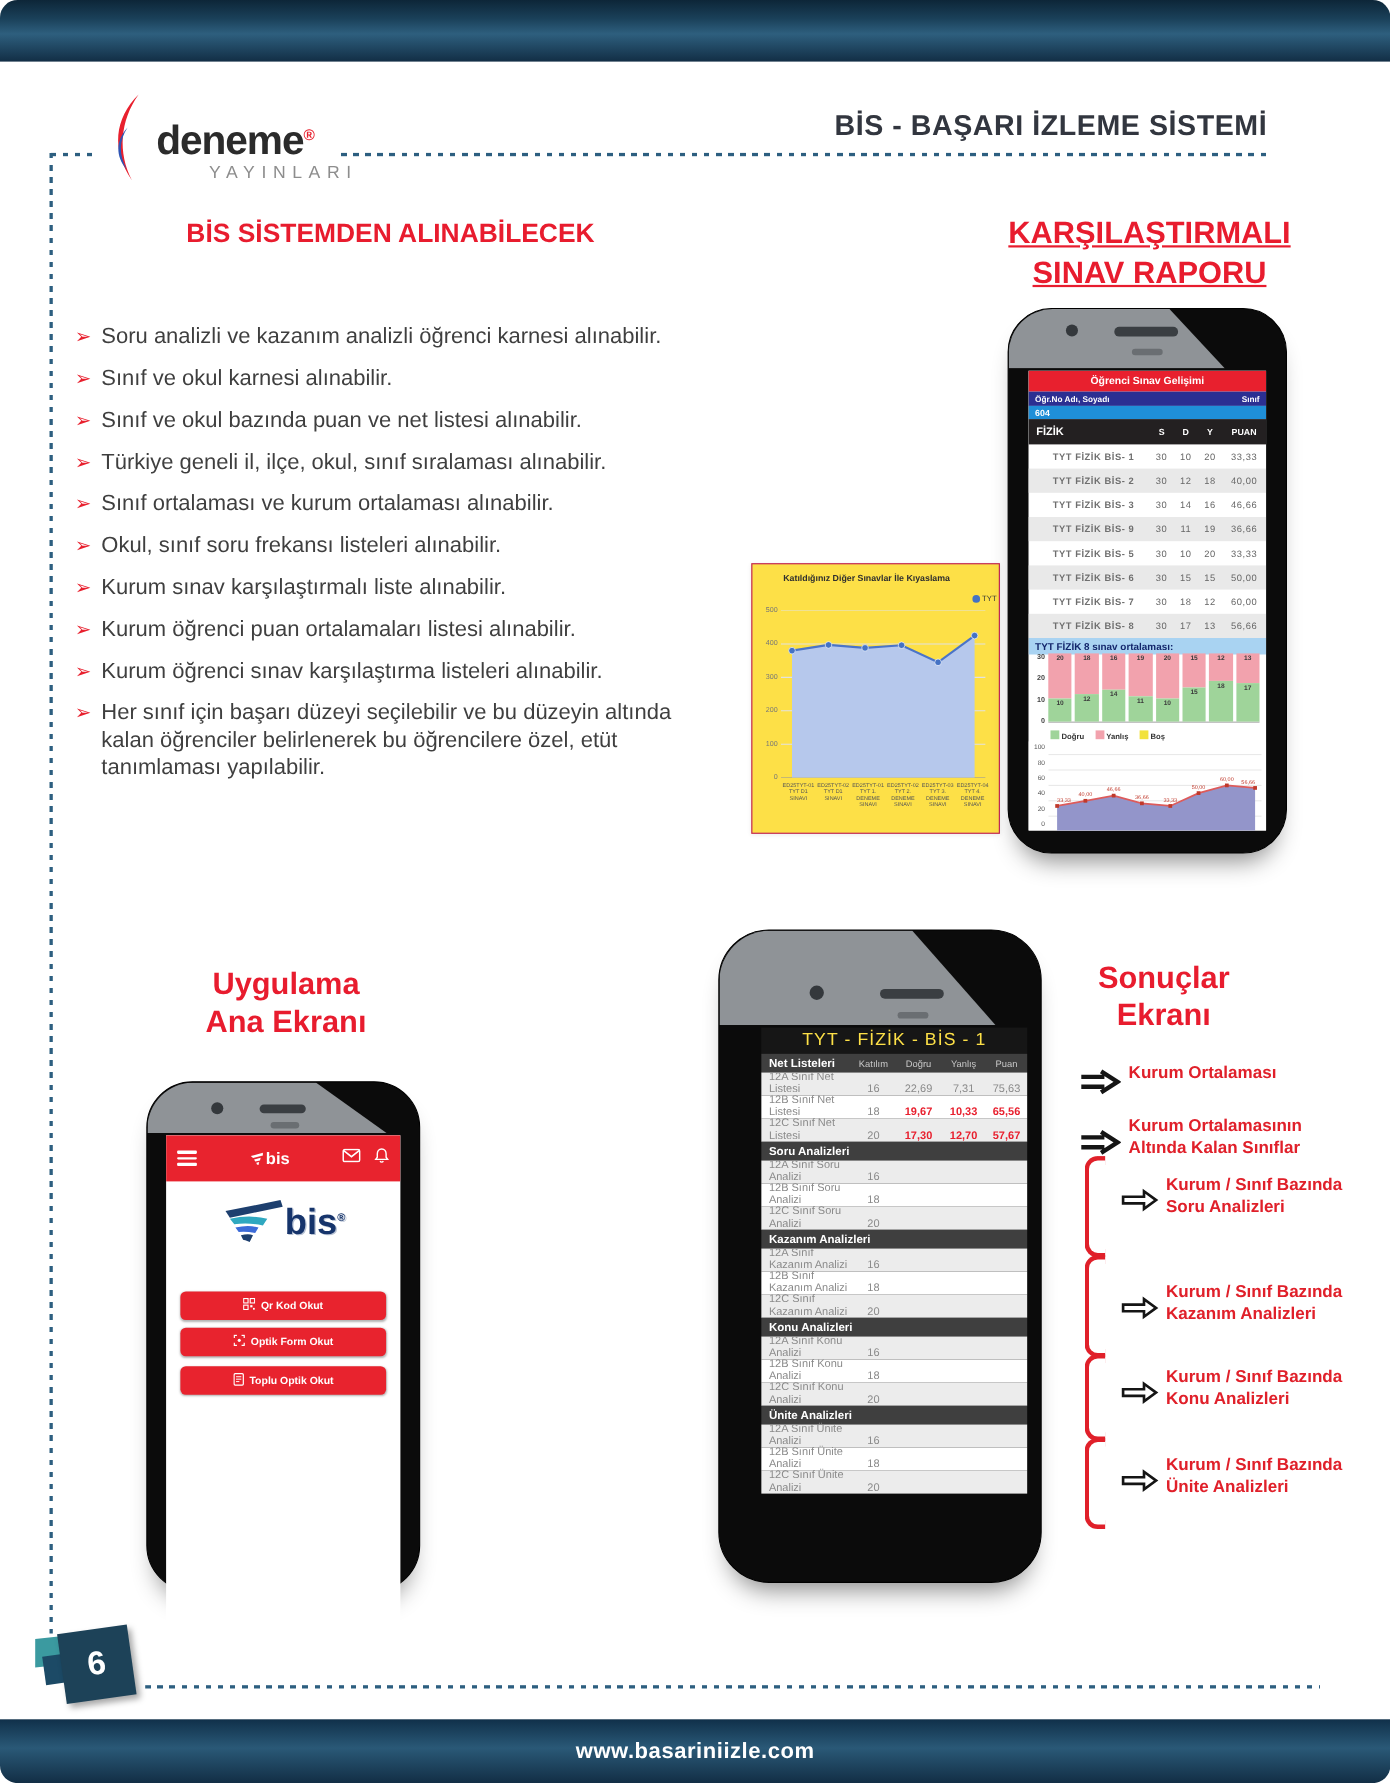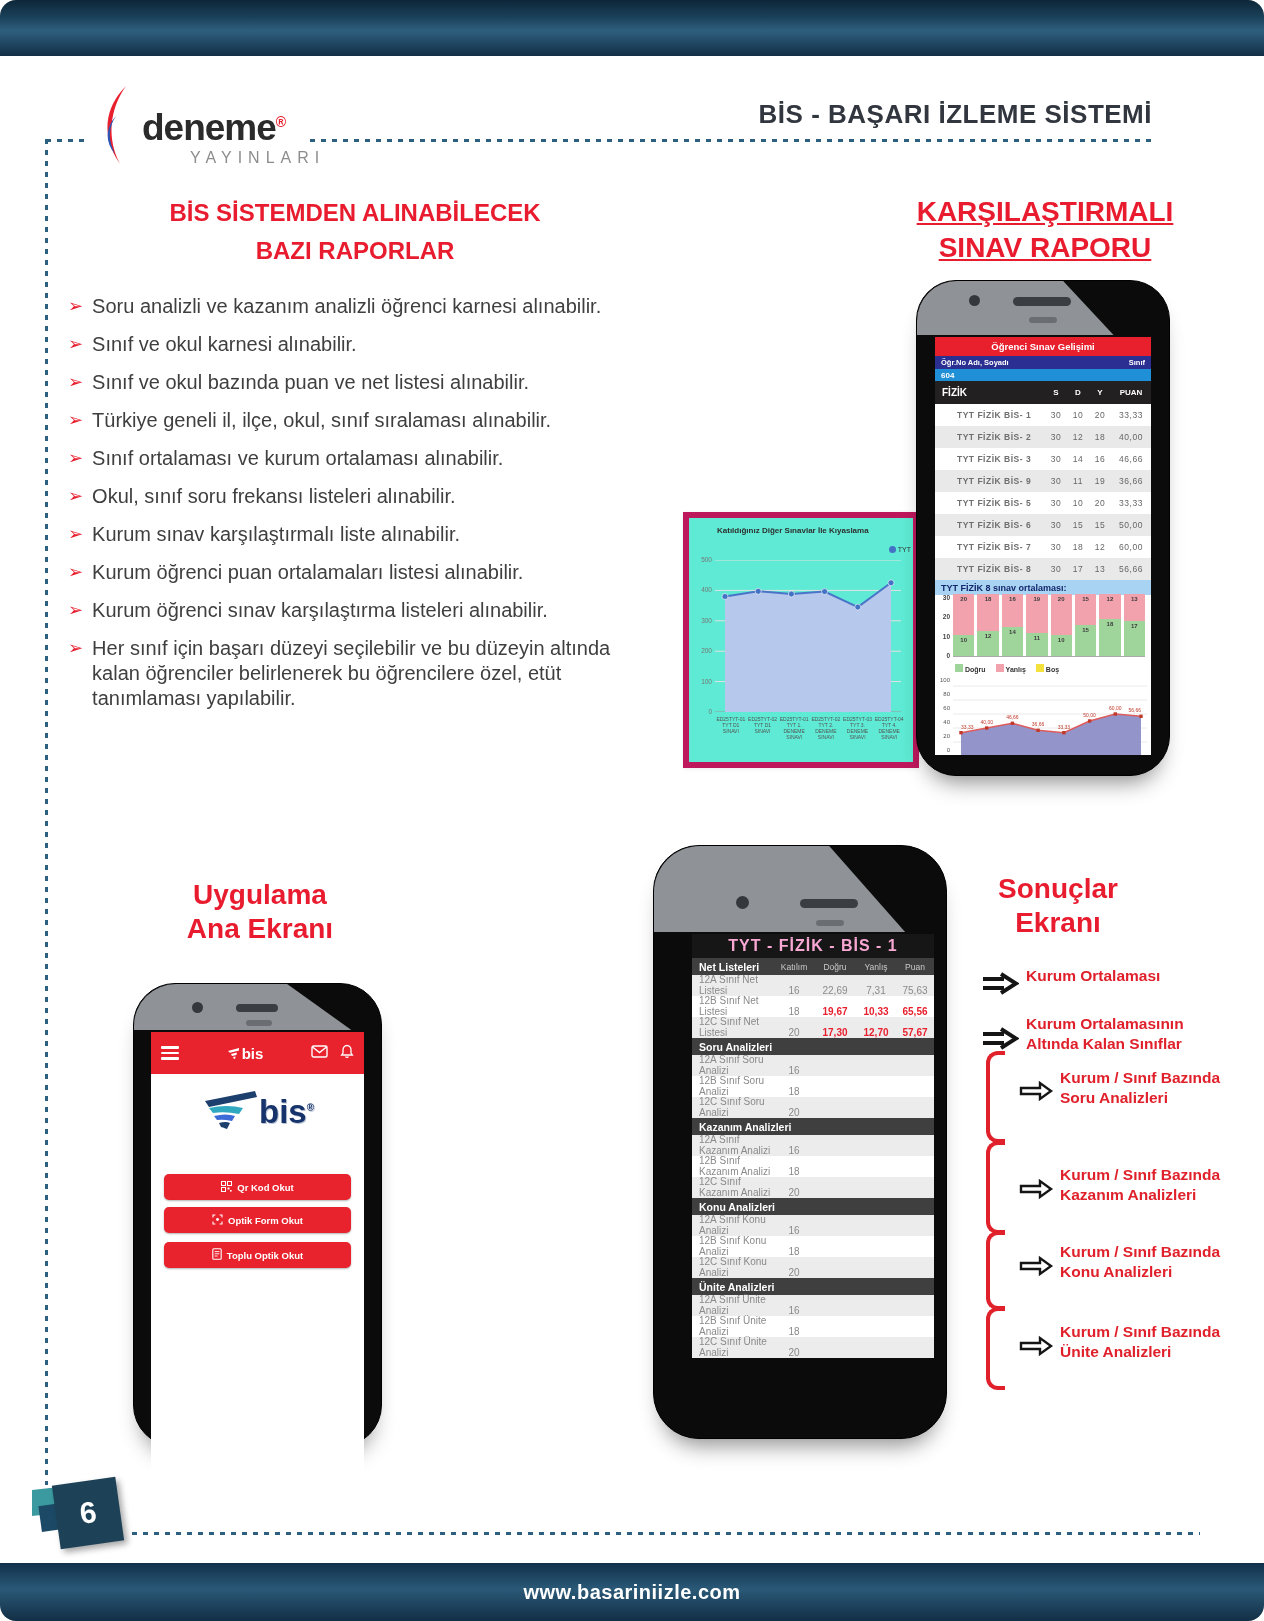--- a/index.html
+++ b/index.html
@@ -25,21 +25,21 @@
   .page-title{top:99px;left:700px;width:452px;text-align:right;font-size:26px;font-weight:bold;color:#32363f;letter-spacing:.5px;}
   .redhead{color:#e81c2e;font-weight:bold;text-align:center;}
   .lhead{left:130px;top:194px;width:450px;font-size:24px;line-height:38px;}
   .rhead{left:905px;top:194px;width:280px;font-size:28px;line-height:36px;text-decoration:underline;}
   .smallhead{font-size:28px;line-height:34px;}
   
   #bullets{left:68px;top:294px;width:592px;list-style:none;margin:0;padding:0;}
   #bullets li{display:flex;gap:9px;margin-bottom:13px;font-size:20px;line-height:25px;color:#3f3f3f;}
   #bullets li .arrow{color:#e8202e;font-size:18px;line-height:25px;}
   
-  .chartbox{left:683px;top:512px;width:224px;height:244px;background:#5eead4;border:6px solid #be185d;box-shadow:0 1px 4px rgba(0,0,0,.08);}
+  .chartbox{left:683px;top:512px;width:224px;height:244px;background:#fde047;border:1px solid #be185d;box-shadow:0 1px 4px rgba(0,0,0,.08);}
   .cb-title{position:absolute;left:28px;top:8px;font-size:8px;font-weight:bold;color:#2f2f2f;}
   .cb-legend{position:absolute;right:2px;top:28px;display:flex;align-items:center;gap:2px;font-size:7px;color:#333;}
   .cb-legend .dot{width:7px;height:7px;border-radius:50%;background:#4472c4;}
   .cb-plot{position:absolute;left:26px;top:42px;width:186px;height:152px;}
   .cb-ylab{position:absolute;width:22px;text-align:right;font-size:6.5px;color:#777;left:1px;}
   .cb-xlabels{position:absolute;left:26px;top:198px;width:190px;display:flex;}
   .cb-xlabels div{flex:1;font-size:5px;line-height:6px;color:#555;text-align:center;padding:0 1px;}
   
   .phone{background:#0b0b0b;border:1px solid #000;box-shadow:0 16px 22px -10px rgba(0,0,0,.45);}
   .sheen{position:absolute;top:0;left:0;right:0;background:#8f9397;}
@@ -88,21 +88,21 @@
   .bislogo{display:flex;align-items:flex-start;justify-content:center;margin-top:14px;}
   .bislogo .bistext{font-size:33px;font-weight:bold;color:#16346b;line-height:40px;text-shadow:1px 1px 0 #b9c3d4;}
   .bislogo sup{font-size:10px;color:#16346b;}
   .appbtn{position:absolute;left:13px;width:187px;height:26px;border-radius:5px;background:#e8232e;
     color:#fff;font-size:9.5px;font-weight:bold;display:flex;align-items:center;justify-content:center;gap:5px;
     box-shadow:0 1px 2px rgba(0,0,0,.3);}
   
   #phone3{left:653px;top:845px;width:292px;height:592px;border-radius:46px;}
   #phone3 .sheen{height:86px;border-radius:46px 46px 0 0;clip-path:polygon(0 0,60% 0,86% 100%,0 100%);}
   #screen3{left:38px;top:88px;width:242px;height:424px;background:#111;}
-  .p3title{height:24px;background:#161616;color:#f9a8d4;font-weight:bold;font-size:16px;display:flex;align-items:center;justify-content:center;letter-spacing:1px;}
+  .p3title{height:24px;background:#161616;color:#fde047;font-weight:normal;font-size:16px;display:flex;align-items:center;justify-content:center;letter-spacing:1px;}
   .p3sec{height:17px;background:#3f3f3f;color:#fff;display:flex;align-items:center;font-size:10.5px;font-weight:bold;padding-left:7px;}
   .p3cols{display:flex;margin-left:auto;color:#c9c9c9;font-size:8.5px;font-weight:normal;}
   .c-kat{width:40px;text-align:center;}
   .c-dog{width:42px;text-align:center;}
   .c-yan{width:40px;text-align:center;}
   .c-pua{width:38px;text-align:center;}
   .p3row{display:flex;align-items:flex-end;height:21px;font-size:10px;color:#8a8a8a;background:#fff;}
   .p3row.alt{background:#ececec;}
   .p3row .nm{flex:1;padding-left:7px;}
   .p3row .red{color:#e8202e;font-weight:bold;}
@@ -140,21 +140,20 @@
         <div class="logo-text"><span>deneme</span><sup>®</sup></div>
         <div class="logo-sub">YAYINLARI</div>
       </div>
     </div>
   </div>
 
   <div class="abs page-title">BİS - BAŞARI İZLEME SİSTEMİ</div>
 
   <div class="abs redhead lhead">
     <div>BİS SİSTEMDEN ALINABİLECEK</div>
-    <div>BAZI RAPORLAR</div>
   </div>
 
   <div class="abs redhead rhead">
     <div>KARŞILAŞTIRMALI</div>
     <div>SINAV RAPORU</div>
   </div>
 
   <ul class="abs" id="bullets">
       <li>
         <span class="arrow">➢</span>

